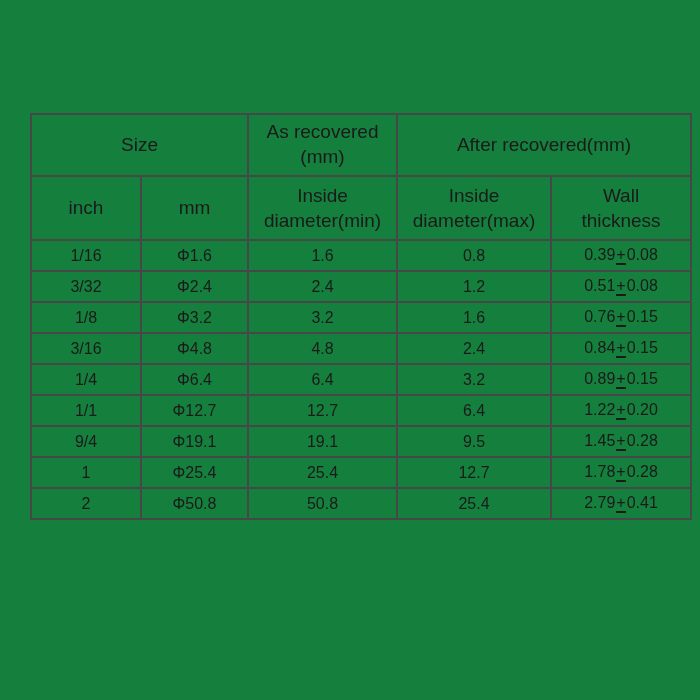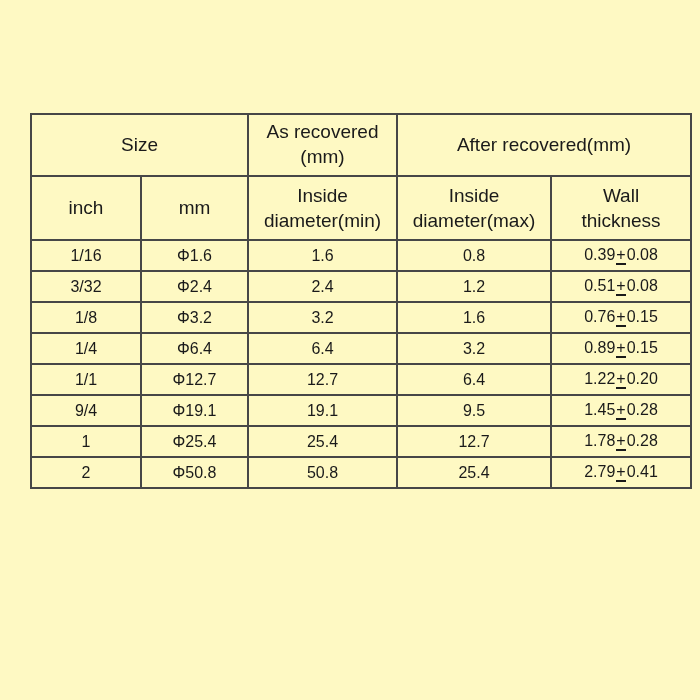--- a/index.html
+++ b/index.html
@@ -4,21 +4,21 @@
 <style>
   html, body {
     margin: 0;
     padding: 0;
     background: #ffffff;
   }
   #page {
     position: relative;
     width: 700px;
     height: 700px;
-    background: #fef9c3;
+    background: #15803d;
     font-family: "Liberation Sans", "DejaVu Sans", sans-serif;
     color: #1a1a1a;
   }
   table.spec {
     position: absolute;
     left: 30px;
     top: 113px;
     width: 660px;
     border-collapse: collapse;
     table-layout: fixed;
@@ -110,20 +110,27 @@
           <td>0.51<span class="pm">+</span>0.08</td>
         </tr>
         <tr>
           <td>1/8</td>
           <td>Φ3.2</td>
           <td>3.2</td>
           <td>1.6</td>
           <td>0.76<span class="pm">+</span>0.15</td>
         </tr>
         <tr>
+          <td>3/16</td>
+          <td>Φ4.8</td>
+          <td>4.8</td>
+          <td>2.4</td>
+          <td>0.84<span class="pm">+</span>0.15</td>
+        </tr>
+        <tr>
           <td>1/4</td>
           <td>Φ6.4</td>
           <td>6.4</td>
           <td>3.2</td>
           <td>0.89<span class="pm">+</span>0.15</td>
         </tr>
         <tr>
           <td>1/1</td>
           <td>Φ12.7</td>
           <td>12.7</td>

